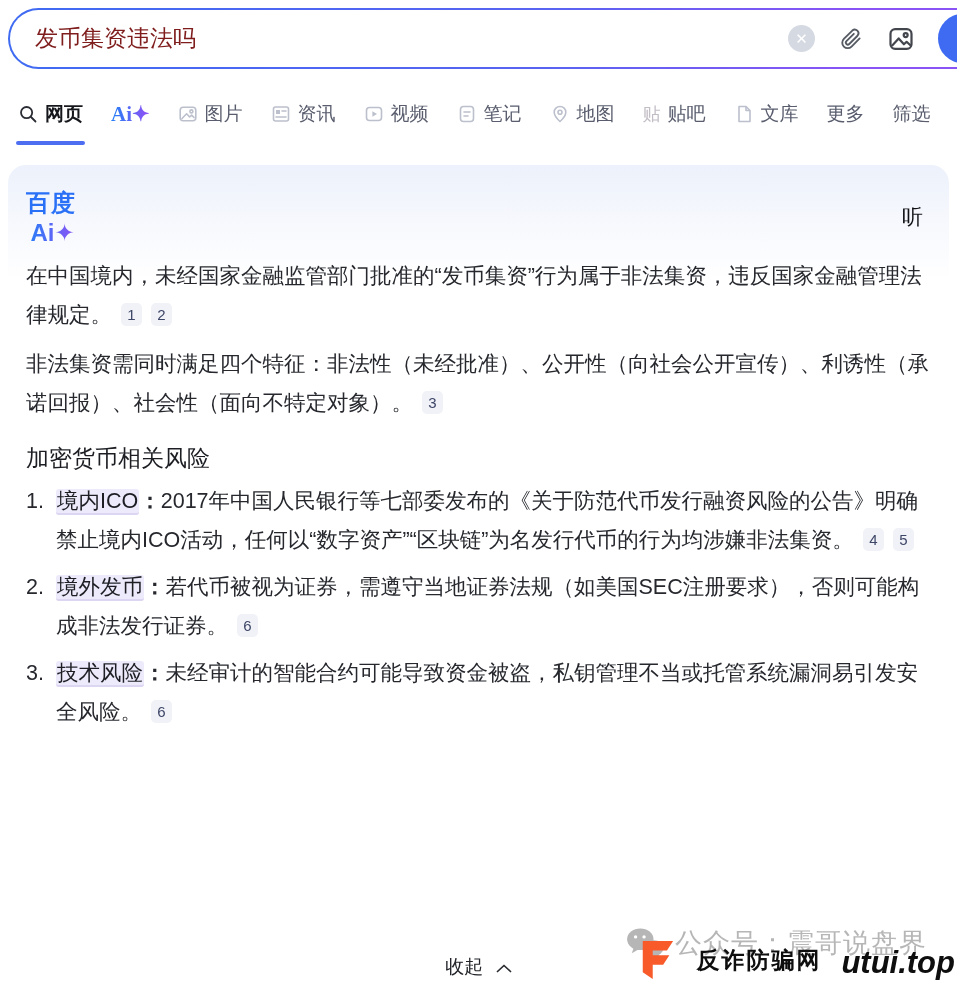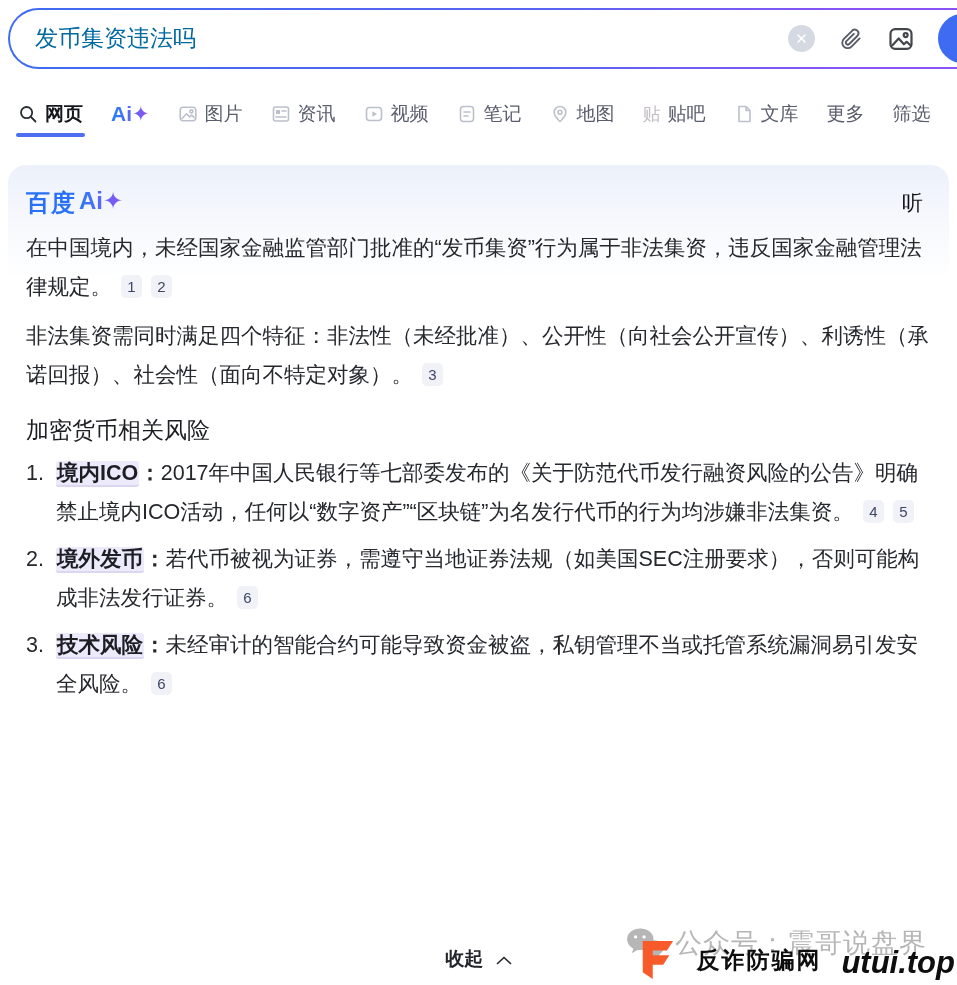--- a/index.html
+++ b/index.html
@@ -24,21 +24,21 @@
     position: relative;
     width: 100%; height: 100%;
     background: #ffffff;
     border-radius: 29px;
     display: flex; align-items: center;
     padding-left: 25px;
   }
   .query-input {
     border: none; outline: none;
     font-family: inherit;
-    font-size: 23px; color: #0369a1;
+    font-size: 23px; color: #7f1d1d;
     width: 560px; background: transparent;
     font-weight: 500;
   }
   .sb-icons {
     position: absolute; left: 778px; top: 50%;
     transform: translateY(-50%);
     display: flex; align-items: center; gap: 23px;
   }
   .clear-btn {
     width: 27px; height: 27px; border-radius: 50%;
@@ -49,23 +49,24 @@
   .sb-svg { display: block; cursor: pointer; }
   .search-go {
     position: absolute; left: 928px; top: 4px;
     width: 92px; height: 49px; border-radius: 25px;
     background: #3f6bf2; cursor: pointer;
   }
 
   
   .tabs {
     position: absolute; top: 93px; left: 18px;
-    display: flex; align-items: center; gap: 28px;
+    display: flex; gap: 28px;
     height: 42px; font-size: 19px; color: #595d6d;
     white-space: nowrap;
+    font-family: Liberation Serif, serif;
   }
   .tab { display: flex; align-items: center; gap: 7px; position: relative; cursor: pointer; }
   .tab .ticon { color: #bcc0cc; display: block; }
   .tab.active { color: #15171c; font-weight: 600; }
   .tab.active .ticon { color: #2b2d34; }
   .tab.active::after {
     content: ""; position: absolute; left: -2px; right: -2px; bottom: -10px;
     height: 4px; border-radius: 2px; background: #4e6ef2;
   }
   .ai-grad {
@@ -80,21 +81,21 @@
     position: absolute; top: 165px; left: 8px; right: 8px; bottom: 0;
     border-radius: 18px 18px 0 0;
     background: linear-gradient(180deg, #ecf1fb 0%, #f6f8fd 55px, #ffffff 115px);
     padding: 20px 14px 0 14px;
     overflow: hidden;
   }
   .card-head {
     display: flex; align-items: center; justify-content: space-between;
     margin: 2px 4px 10px 4px;
   }
-  .brand { display: flex; align-items: flex-start; cursor: pointer; }
+  .brand { display: flex; align-items: center; cursor: pointer; flex-direction: column; }
   .brand-cn { font-size: 24px; font-weight: 800; color: #2970f6; letter-spacing: 1px; }
   .brand-ai {
     font-size: 24px; font-weight: 800; margin-left: 3px;
     background: linear-gradient(90deg, #2b7bf6 0%, #8a53f5 100%);
     -webkit-background-clip: text; background-clip: text; color: transparent;
   }
   .listen { font-size: 21px; color: #101114; margin-right: 8px; cursor: pointer; }
 
   .para { font-size: 21.5px; line-height: 39px; margin: 0 4px 10px 4px; }
   .sec-title { font-size: 23px; font-weight: 500; color: #1c1e23; margin: 20px 4px 8px 4px; }
@@ -105,30 +106,30 @@
     background: #f1f2f7; border-radius: 5px;
     font-size: 15px; color: #3e4668;
     margin-left: 9px; vertical-align: 2px; cursor: pointer;
   }
 
   .ai-list { list-style: none; margin: 4px 0 0 0; }
   .ai-list li { display: flex; font-size: 21.5px; line-height: 39px; margin: 0 4px 8px 0; }
   .li-num { flex: none; width: 30px; margin-left: 4px; }
   .li-body { flex: 1; }
   .term {
-    font-weight: 700; color: #1c1e23;
+    font-weight: 400; color: #1c1e23;
     background: #edeafb; border-radius: 3px;
     border-bottom: 2px solid #ddd6f3;
     padding: 0 1px; cursor: pointer;
   }
   .term-sep { font-weight: 700; }
 
   .collapse {
-    position: absolute; left: 0; right: 0; bottom: 13px;
-    text-align: center; font-size: 19px; color: #23252a; cursor: pointer; font-weight: bold;
+    position: absolute; left: 0; right: 0; bottom: 5px;
+    text-align: center; font-size: 19px; color: #23252a; cursor: pointer;
   }
   .collapse svg { margin-left: 7px; }
 
   
   .wm-gray {
     position: absolute; right: 30px; bottom: 24px;
     display: flex; align-items: center; gap: 11px;
     color: #b6b6b6; font-size: 27px; letter-spacing: 1px;
     z-index: 1; font-weight: 500;
   }

